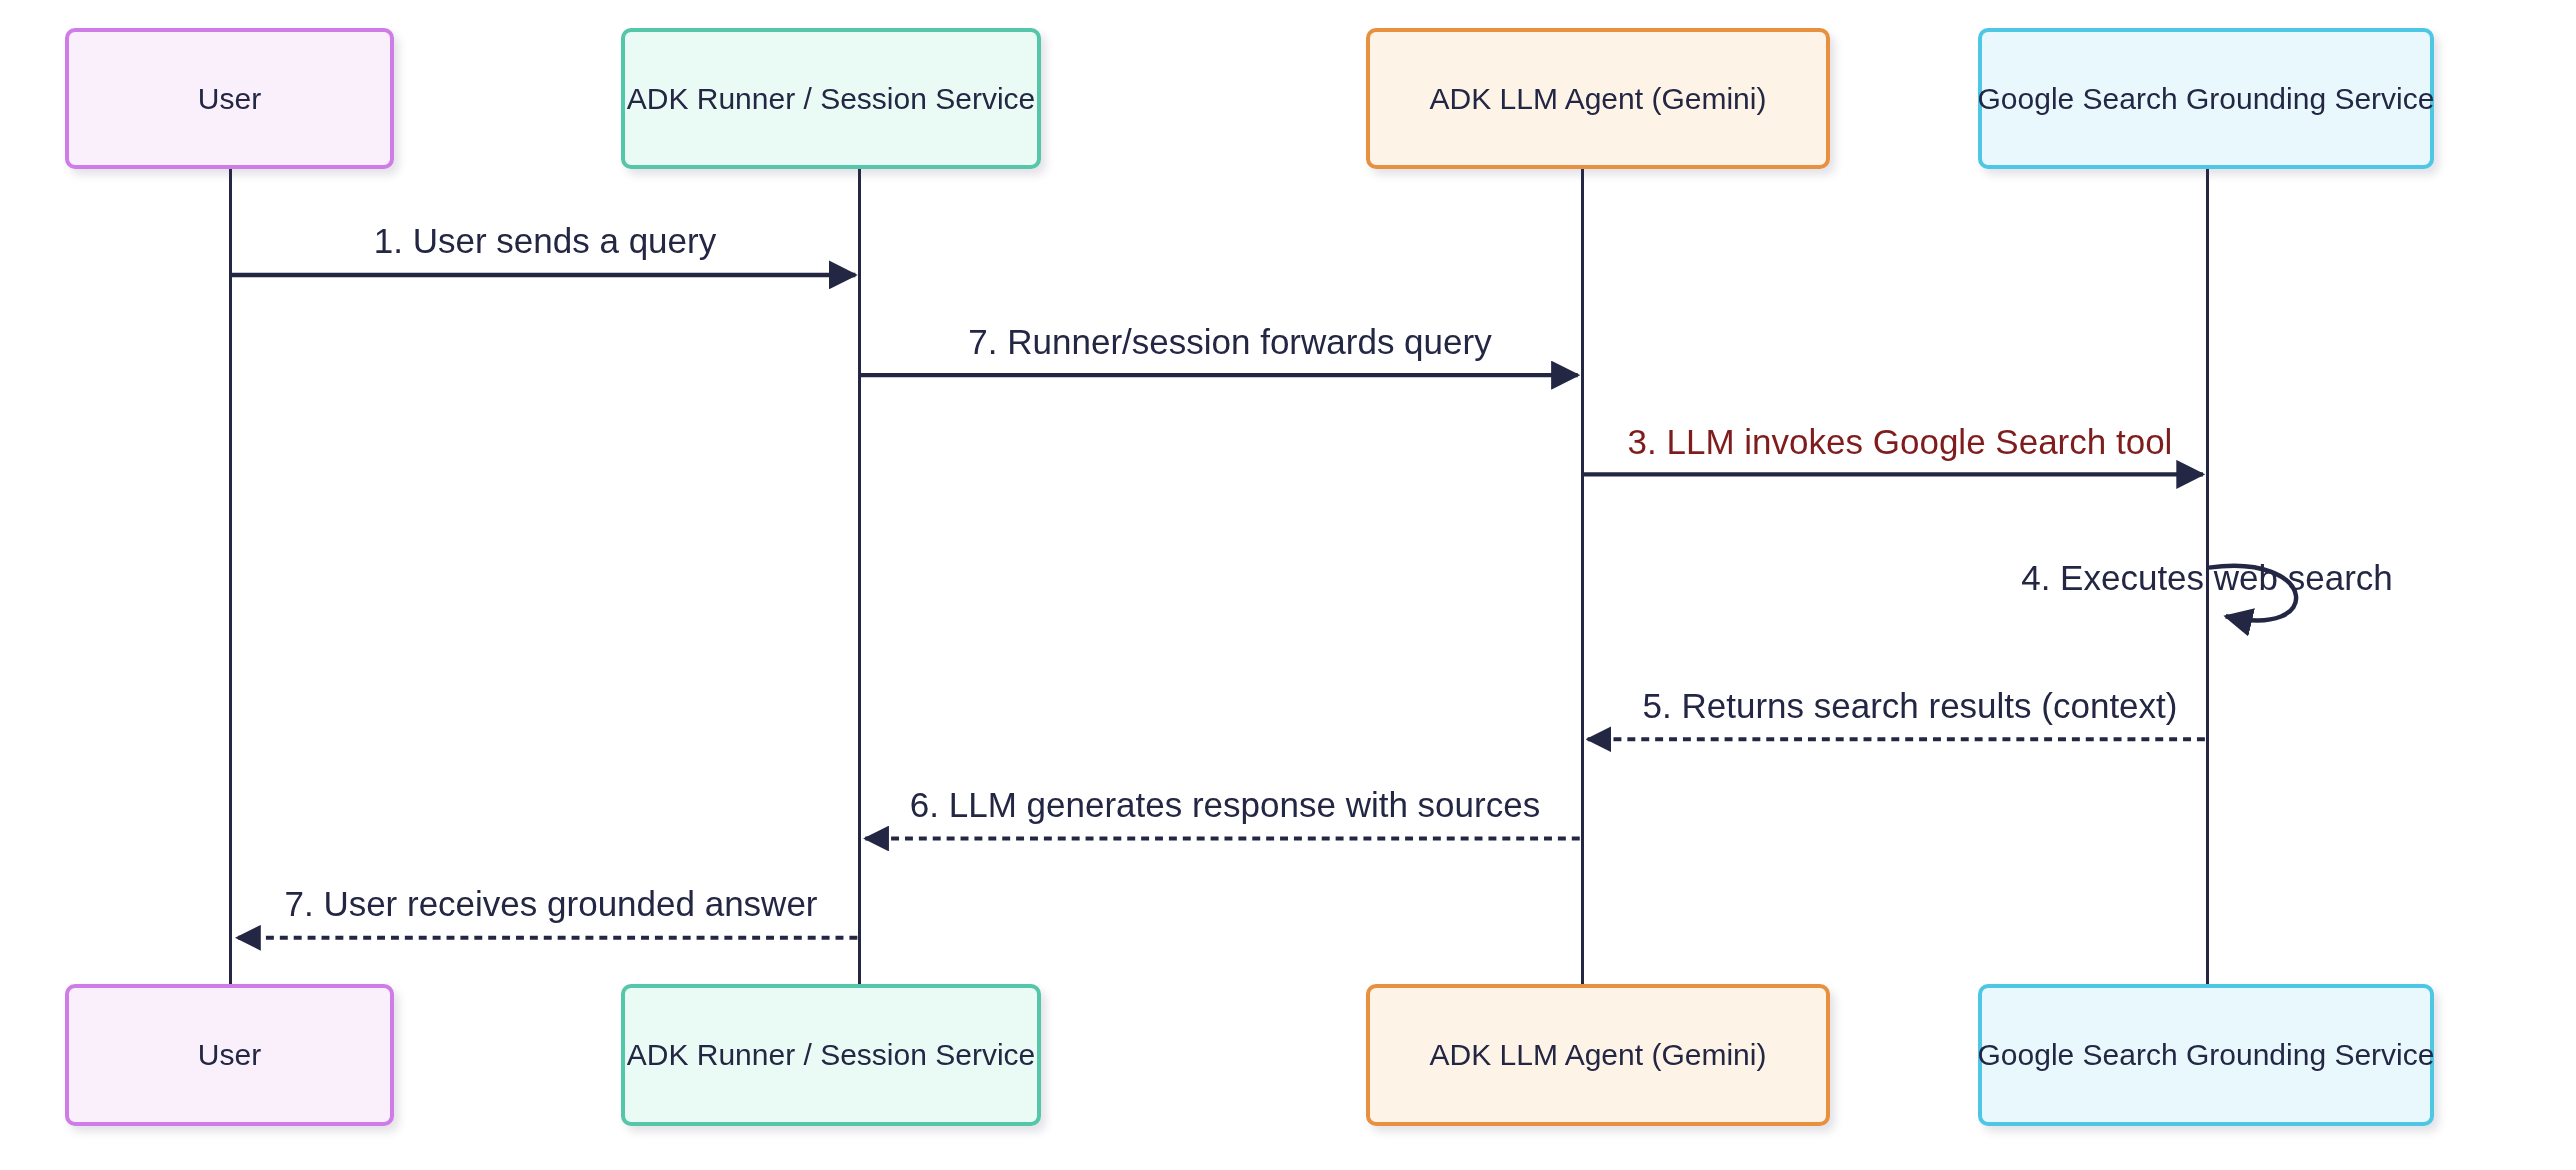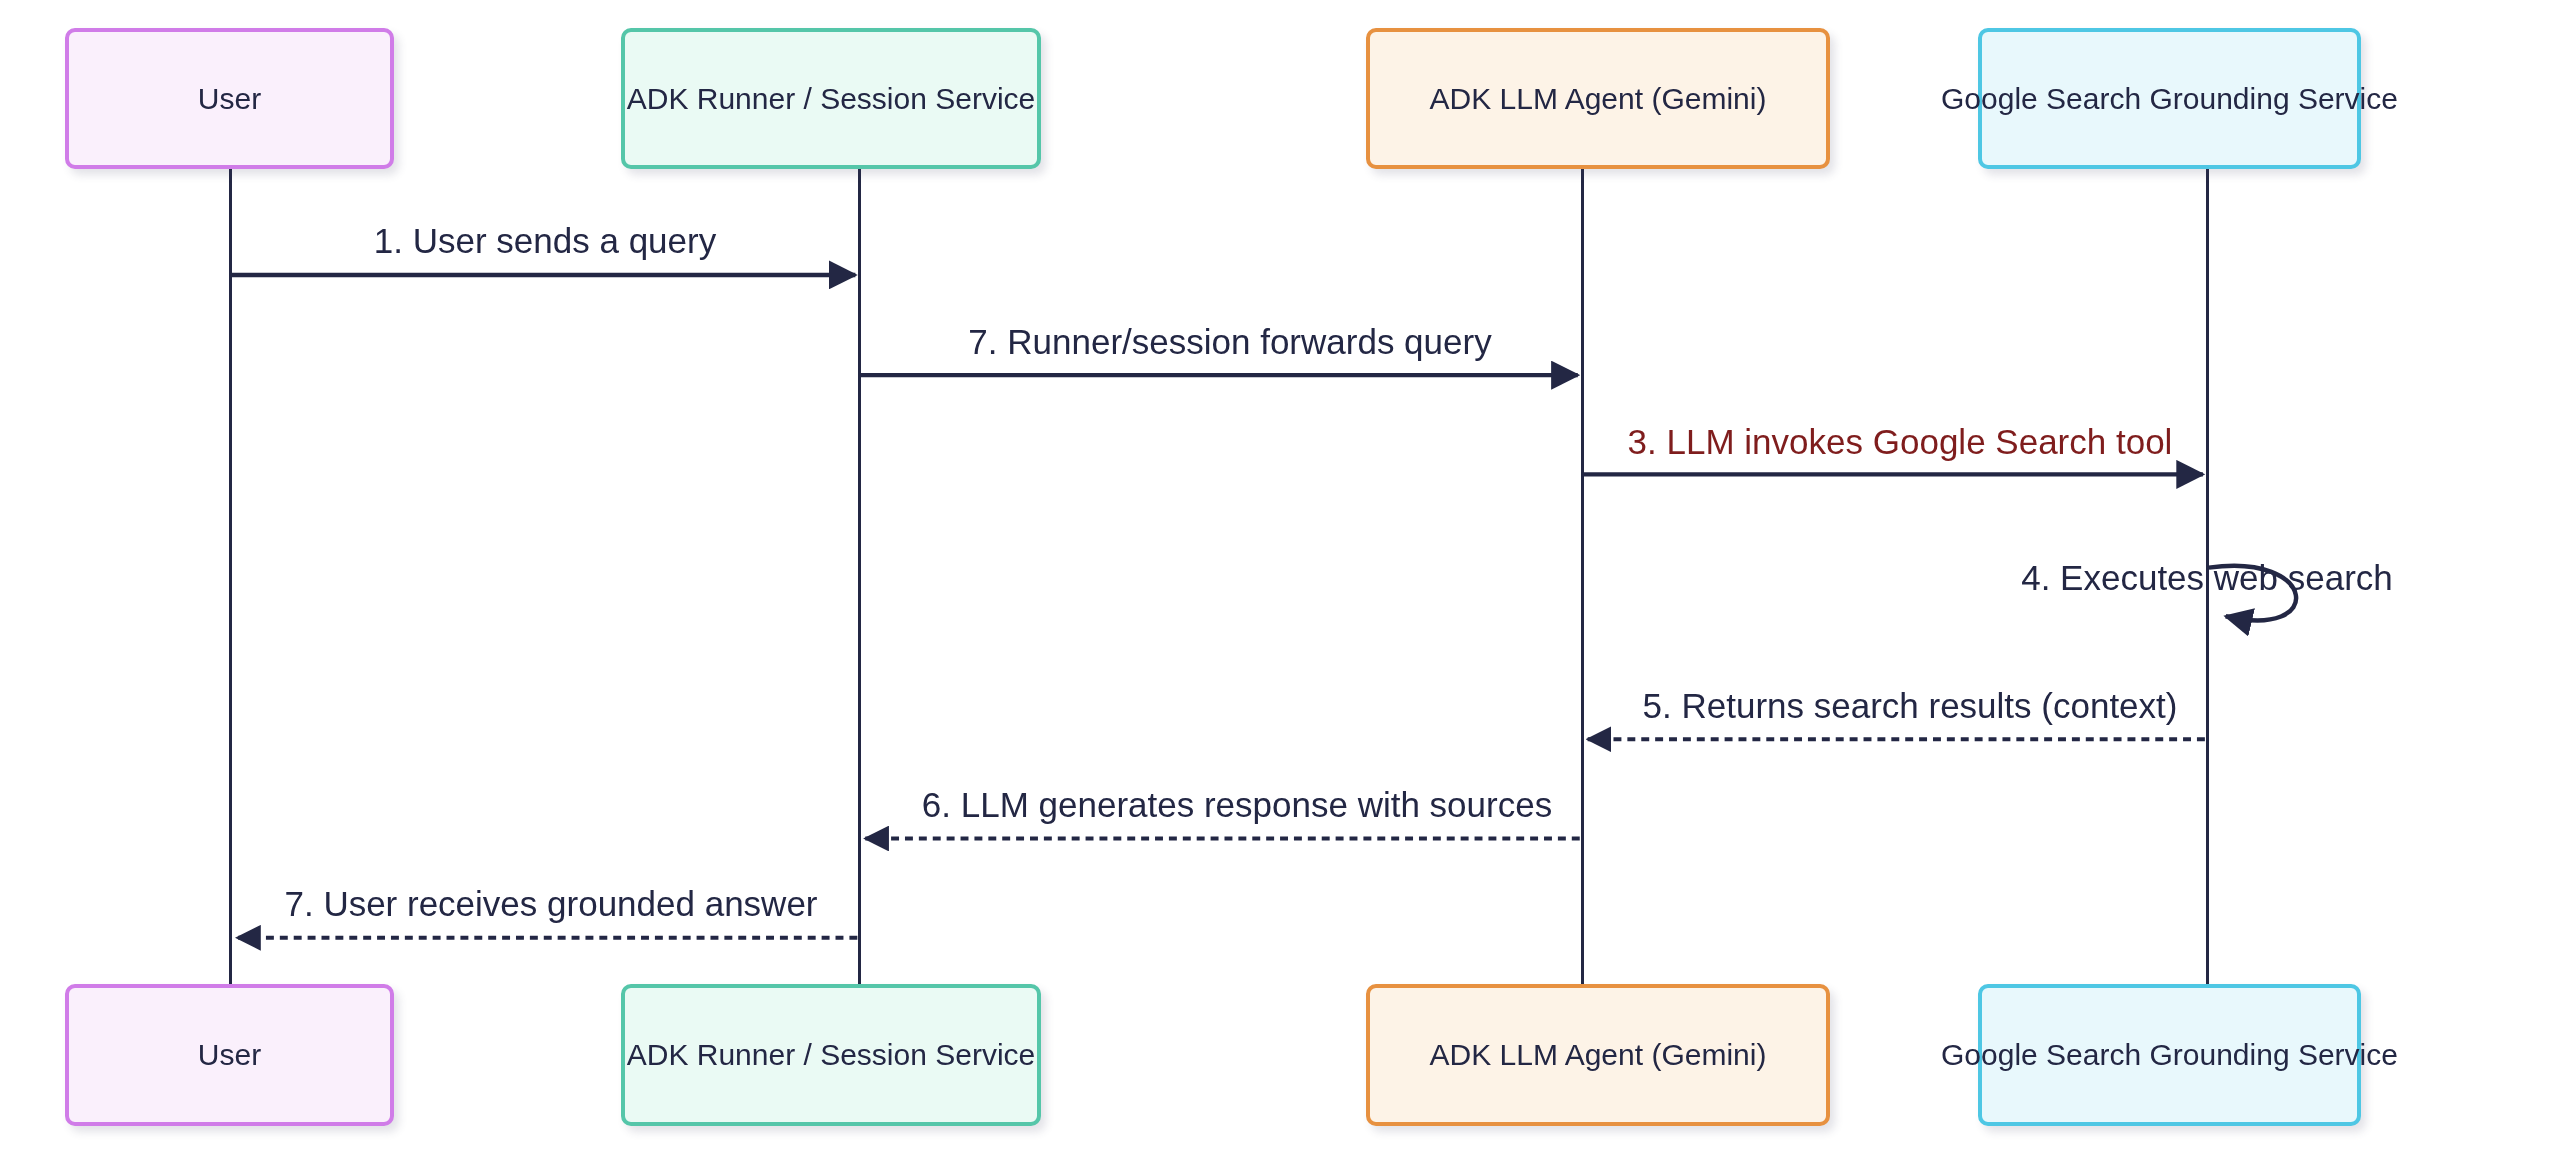--- a/index.html
+++ b/index.html
@@ -25,21 +25,21 @@
     box-shadow:5px 6px 9px rgba(70,70,100,0.15);
     font-size:30px;line-height:1.2;text-align:center;
     box-sizing:border-box;white-space:nowrap;
     background:#fff;
   }
   .row-top{top:28px}
   .row-bottom{top:984px;height:142px}
   .a0{left:65px;width:329px}
   .a1{left:621px;width:420px}
   .a2{left:1366px;width:464px}
-  .a3{left:1978px;width:383px}
+  .a3{left:1978px;width:456px}
   
   .arrows{position:absolute;left:0;top:0;width:2576px;height:1171px;}
   
   .msg{
     position:absolute;transform:translateX(-50%);
     font-size:35px;line-height:34px;white-space:nowrap;
     color:#232744;
   }
   .m1{left:545px;top:224px}
   .m2{left:1230px;top:325px}
@@ -74,21 +74,21 @@
       <line x1="1592" y1="845" x2="872" y2="845" stroke-width="4" stroke-dasharray="8 6" marker-end="url(#ah)"></line>
       <line x1="864" y1="945" x2="239" y2="945" stroke-width="4" stroke-dasharray="8 6" marker-end="url(#ah)"></line>
     </g>
   </svg>
 
   <div class="msg m1" style="color: rgb(35, 39, 68);">1. User sends a query</div>
   <div class="msg m2" style="color: rgb(35, 39, 68);">7. Runner/session forwards query</div>
   <div class="msg m3" style="color: #7f1d1d;">3. LLM invokes Google Search tool</div>
   <div class="msg m4" style="color: rgb(35, 39, 68); margin-top: 44px;">4. Executes web search</div>
   <div class="msg m5" style="color: rgb(35, 39, 68);">5. Returns search results (context)</div>
-  <div class="msg m6" style="color: rgb(35, 39, 68); margin-left: 12px;">6. LLM generates response with sources</div>
+  <div class="msg m6" style="color: rgb(35, 39, 68);">6. LLM generates response with sources</div>
   <div class="msg m7" style="color: rgb(35, 39, 68);">7. User receives grounded answer</div>
 
   <div class="actor row-top a0" style="background: rgb(250, 240, 252); border-color: rgb(208, 124, 232);">
       <span>User</span>
     </div>
   <div class="actor row-top a1" style="background: rgb(234, 250, 244); border-color: rgb(85, 198, 169);">
       <span>ADK Runner / Session Service</span>
     </div>
   <div class="actor row-top a2" style="background: rgb(253, 243, 231); border-color: rgb(231, 145, 64);">
       <span>ADK LLM Agent (Gemini)</span>

